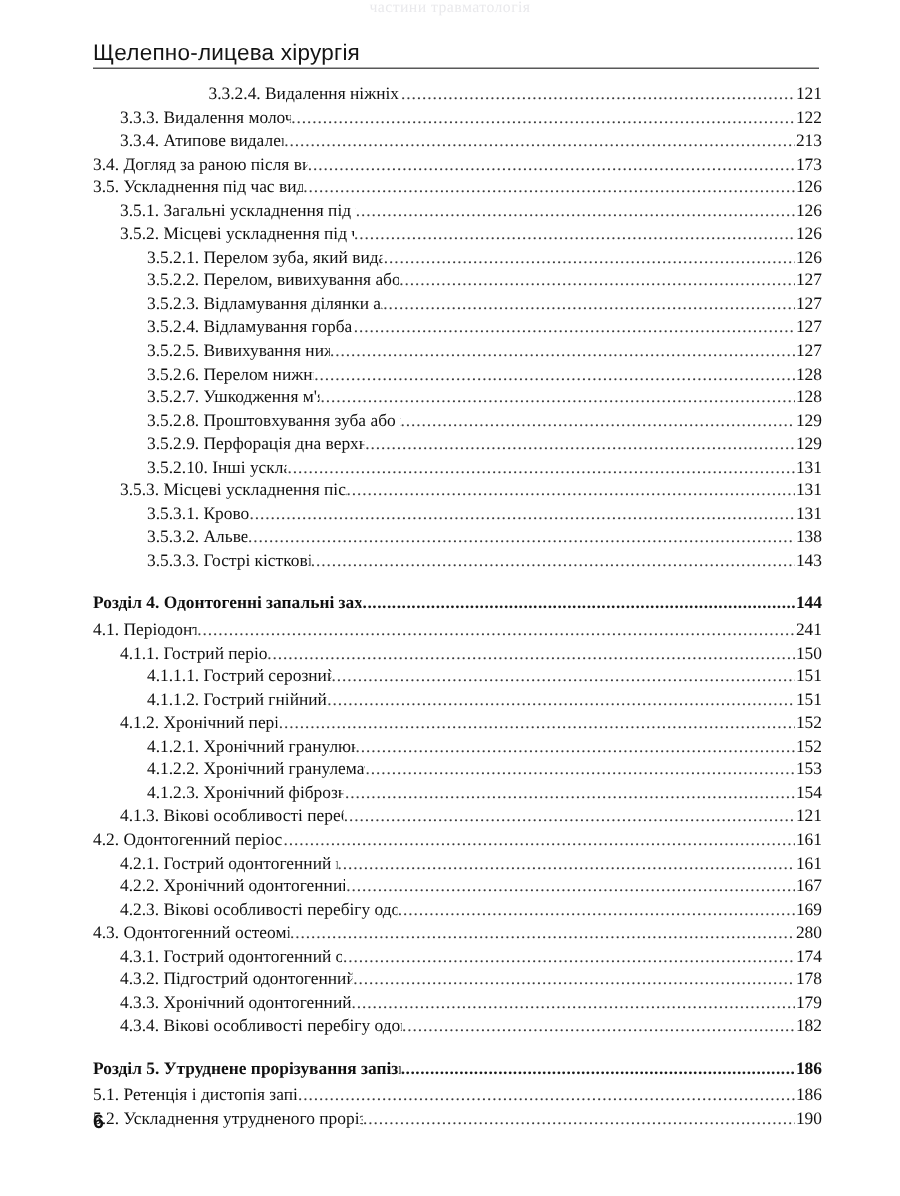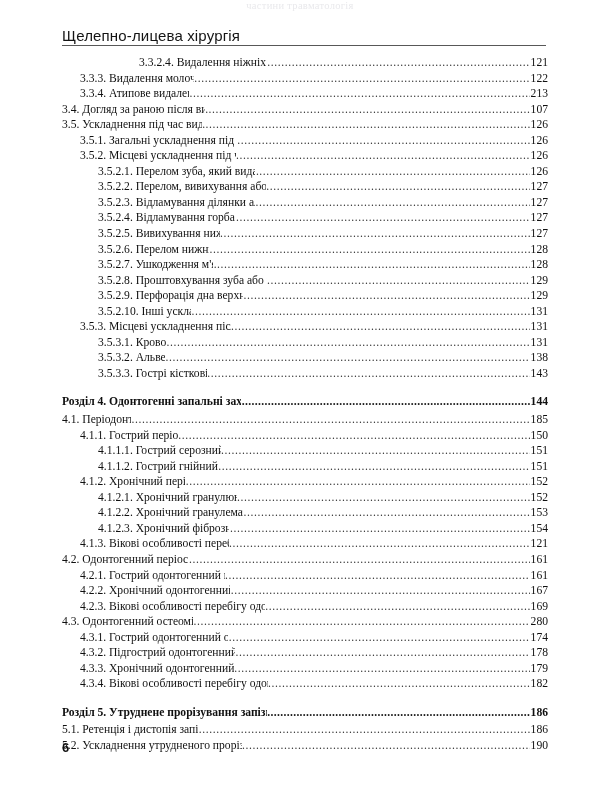--- a/index.html
+++ b/index.html
@@ -157,21 +157,21 @@
         <span class="pageno">122</span>
       </div>
       <div class="toc-entry lvl-2">
         <span class="label">3.3.4. Атипове видалення зубів</span>
         <span class="leader"></span>
         <span class="pageno">213</span>
       </div>
       <div class="toc-entry lvl-1">
         <span class="label">3.4. Догляд за раною після видалення зуба</span>
         <span class="leader"></span>
-        <span class="pageno">107</span>
+        <span class="pageno">173</span>
       </div>
       <div class="toc-entry lvl-1">
         <span class="label">3.5. Ускладнення під час видалення зубів</span>
         <span class="leader"></span>
         <span class="pageno">126</span>
       </div>
       <div class="toc-entry lvl-2">
         <span class="label">3.5.1. Загальні ускладнення під час видалення зубів</span>
         <span class="leader"></span>
         <span class="pageno">126</span>
@@ -252,21 +252,21 @@
         <span class="pageno">143</span>
       </div>
       <div class="toc-entry lvl-1 chapter gap-before gap-after">
         <span class="label">Розділ 4. Одонтогенні запальні захворювання щелеп</span>
         <span class="leader"></span>
         <span class="pageno">144</span>
       </div>
       <div class="toc-entry lvl-1">
         <span class="label">4.1. Періодонтит</span>
         <span class="leader"></span>
-        <span class="pageno">185</span>
+        <span class="pageno">241</span>
       </div>
       <div class="toc-entry lvl-2">
         <span class="label">4.1.1. Гострий періодонтит</span>
         <span class="leader"></span>
         <span class="pageno">150</span>
       </div>
       <div class="toc-entry lvl-3">
         <span class="label">4.1.1.1. Гострий серозний періодонтит</span>
         <span class="leader"></span>
         <span class="pageno">151</span>

